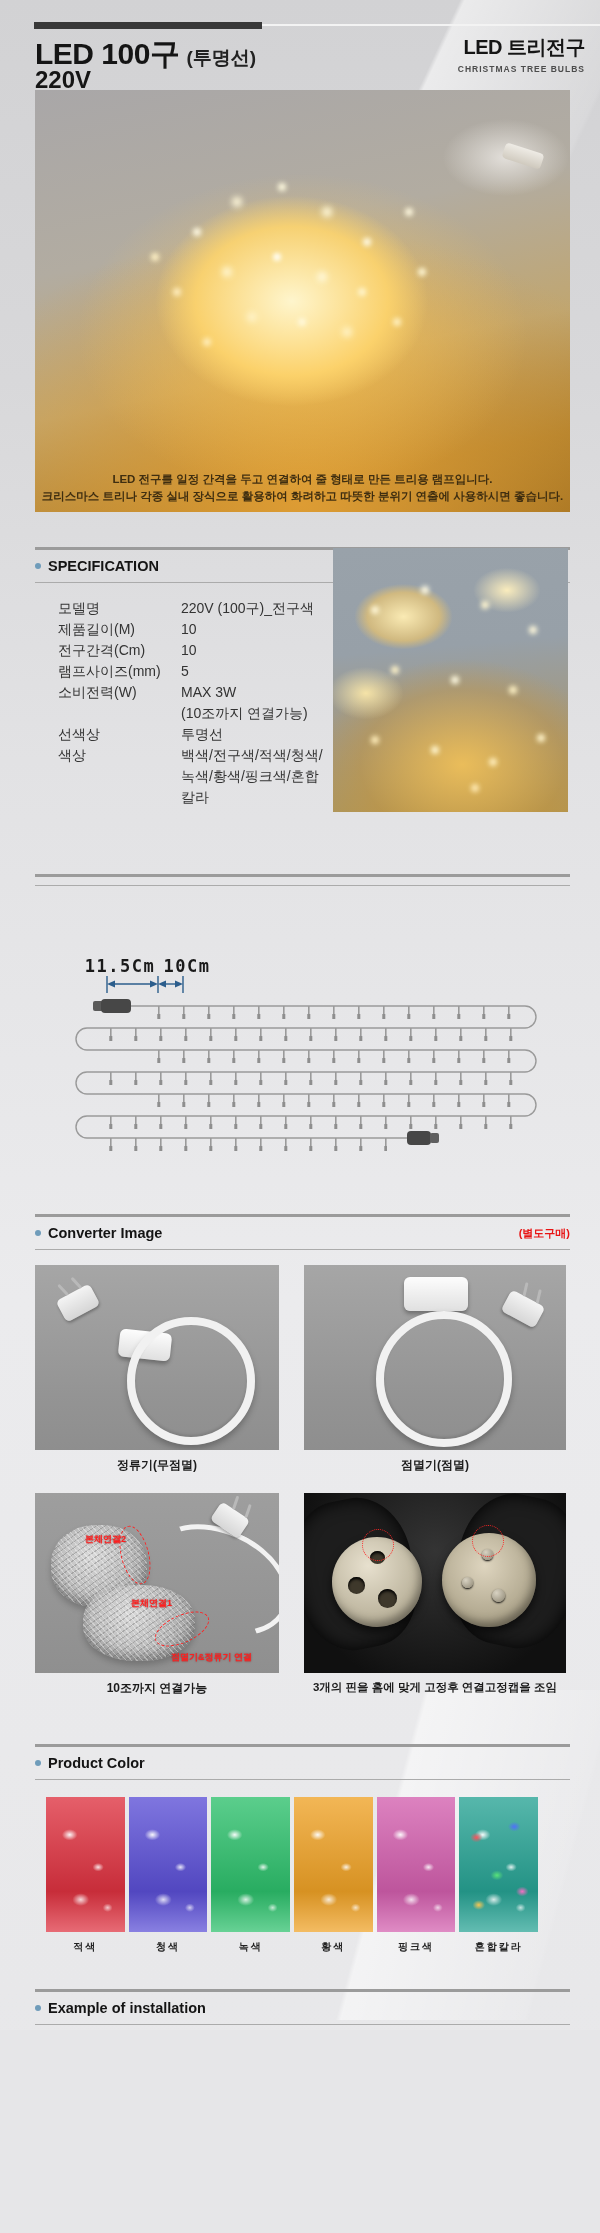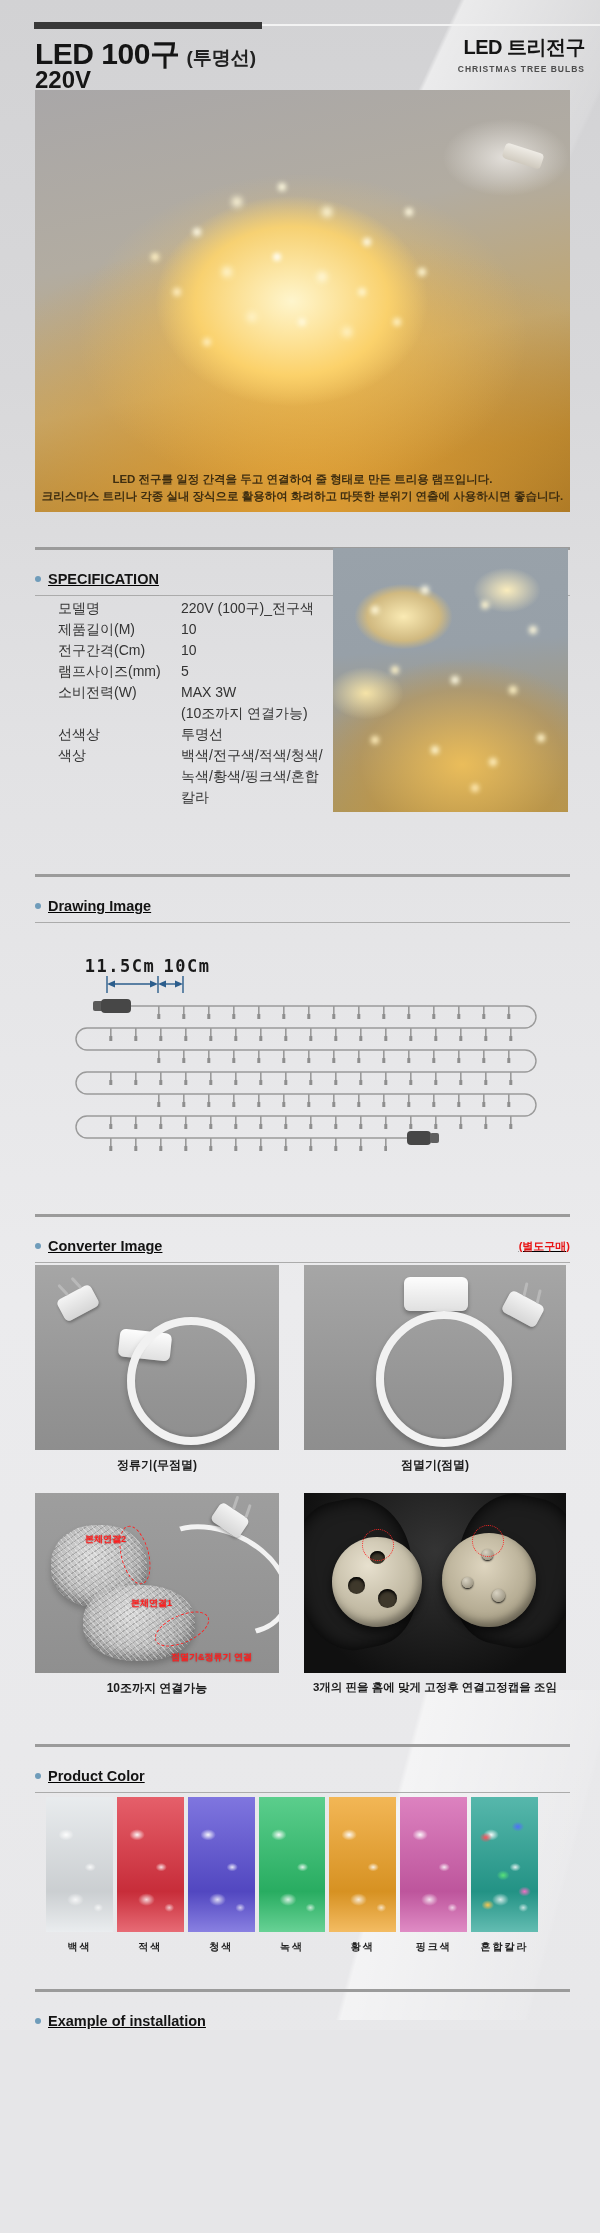--- a/index.html
+++ b/index.html
@@ -36,21 +36,21 @@
       215px 225px 6px 3px #fff3c8,265px 230px 5px 2px #fff9dd,310px 240px 6px 3px #fff3c6,
       170px 250px 5px 2px #ffeebc,360px 230px 5px 2px #fff1c2,385px 180px 5px 2px #fff7d4,
       140px 200px 5px 2px #ffeec0,372px 120px 5px 2px #fff9df,118px 165px 5px 2px #fff2c6;}
   .hero-conn{position:absolute;left:468px;top:58px;width:40px;height:16px;border-radius:4px;
       background:linear-gradient(180deg,#f2efe9,#cfc9bd);transform:rotate(18deg);opacity:.9;}
   .hero-caption{position:absolute;left:0;right:0;bottom:7px;text-align:center;color:#3f2e10;
       font-size:11.5px;line-height:17px;font-weight:600;}
   
   .sec{position:absolute;left:35px;width:535px;}
   .sec-thick{height:3px;background:#9b9b9b;}
-  .sec-head{margin-top:21px;display:flex;align-items:center;justify-content:space-between;text-decoration:underline;}
+  .sec-head{margin-top:8px;display:flex;align-items:center;justify-content:space-between;}
   .sec-title{font-size:14.5px;font-weight:bold;color:#141414;display:flex;align-items:center;gap:7px;}
   .dot{width:6px;height:6px;border-radius:50%;background:#6f9cba;flex:none;}
   .sec-note{font-size:11px;font-weight:bold;color:#e81313;}
   .sec-thin{margin-top:8px;height:1px;background:#ababab;}
   
   .spec-rows{position:absolute;left:58px;top:598px;width:272px;font-size:14px;color:#333;}
   .spec-row{display:flex;line-height:21px;}
   .spec-label{width:107px;flex:none;}
   .spec-value{white-space:pre-line;margin-left:16px;}
   .spec-photo{position:absolute;left:333px;top:548px;width:235px;height:264px;overflow:hidden;
@@ -195,26 +195,20 @@
         <span class="spec-value">백색/전구색/적색/청색/
 녹색/황색/핑크색/혼합칼라</span>
       </div>
   </div>
   <div class="spec-photo">
     <div class="spec-photo-dots"></div>
   </div>
 
   <div class="sec" style="top:874px">
     <div class="sec-thick"></div>
-    <div class="sec-head">
-      <div class="sec-title">
-          <span class="dot"></span>
-          <span>Drawing Image</span>
-        </div>
-    </div>
     <div class="sec-thin"></div>
   </div>
   <div class="drawing-wrap">
     <svg width="535" height="240" viewBox="0 0 535 230">
 
       <text class="dimtext" x="85" y="32" text-anchor="middle">11.5Cm</text>
       <text class="dimtext" x="152" y="32" text-anchor="middle">10Cm</text>
 
       <g stroke="#2b5d8c" stroke-width="1.4">
         <line x1="72" y1="36" x2="72" y2="53"></line>
@@ -322,24 +316,20 @@
     <div class="sec-thick"></div>
     <div class="sec-head">
       <div class="sec-title">
           <span class="dot"></span>
           <span>Product Color</span>
         </div>
     </div>
     <div class="sec-thin"></div>
   </div>
   <div class="swatch-row">
-    <div class="swatch-col">
-      <div class="swatch" title="백색" style="background-color: rgb(226, 230, 233);"></div>
-      <div class="swatch-label">백색</div>
-    </div>
     <div class="swatch-col">
       <div class="swatch" title="적색" style="background-color: rgb(222, 50, 64);"></div>
       <div class="swatch-label">적색</div>
     </div>
     <div class="swatch-col">
       <div class="swatch" title="청색" style="background-color: rgb(91, 79, 214);"></div>
       <div class="swatch-label">청색</div>
     </div>
     <div class="swatch-col">
       <div class="swatch" title="녹색" style="background-color: rgb(45, 192, 108);"></div>

